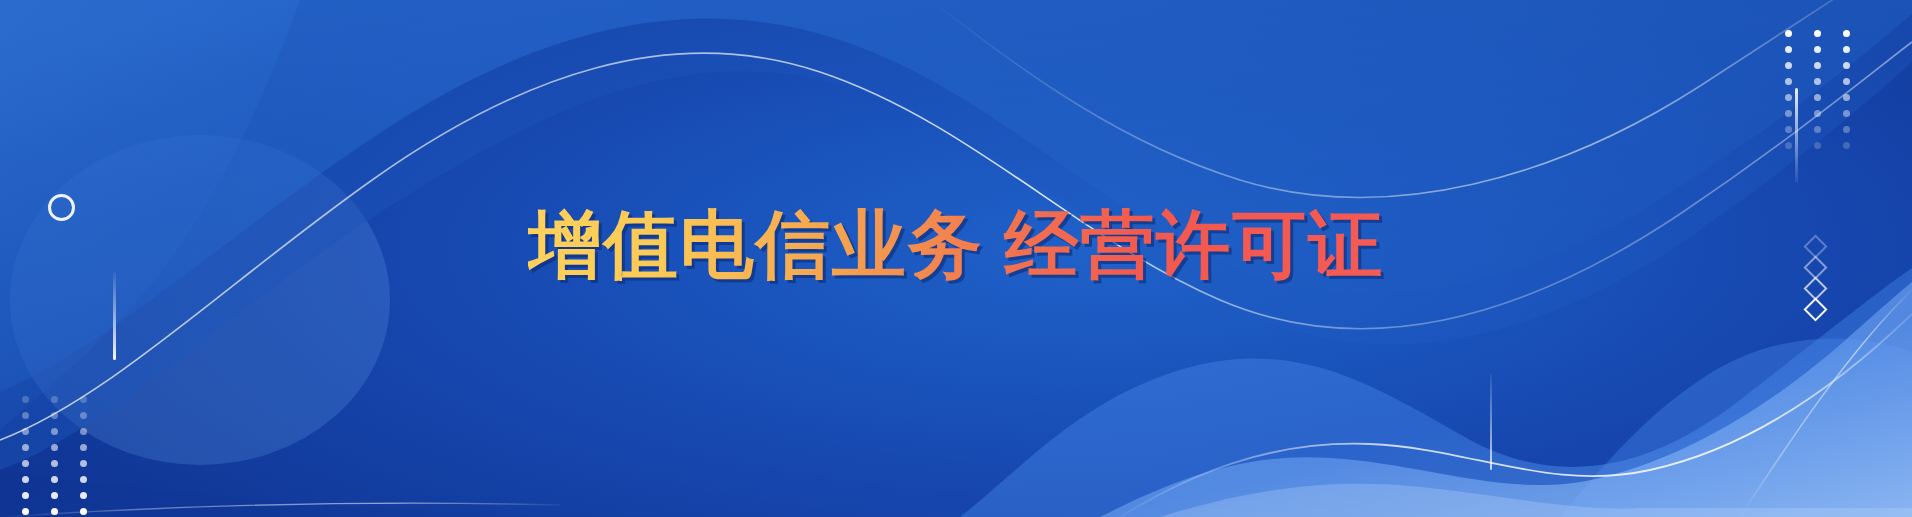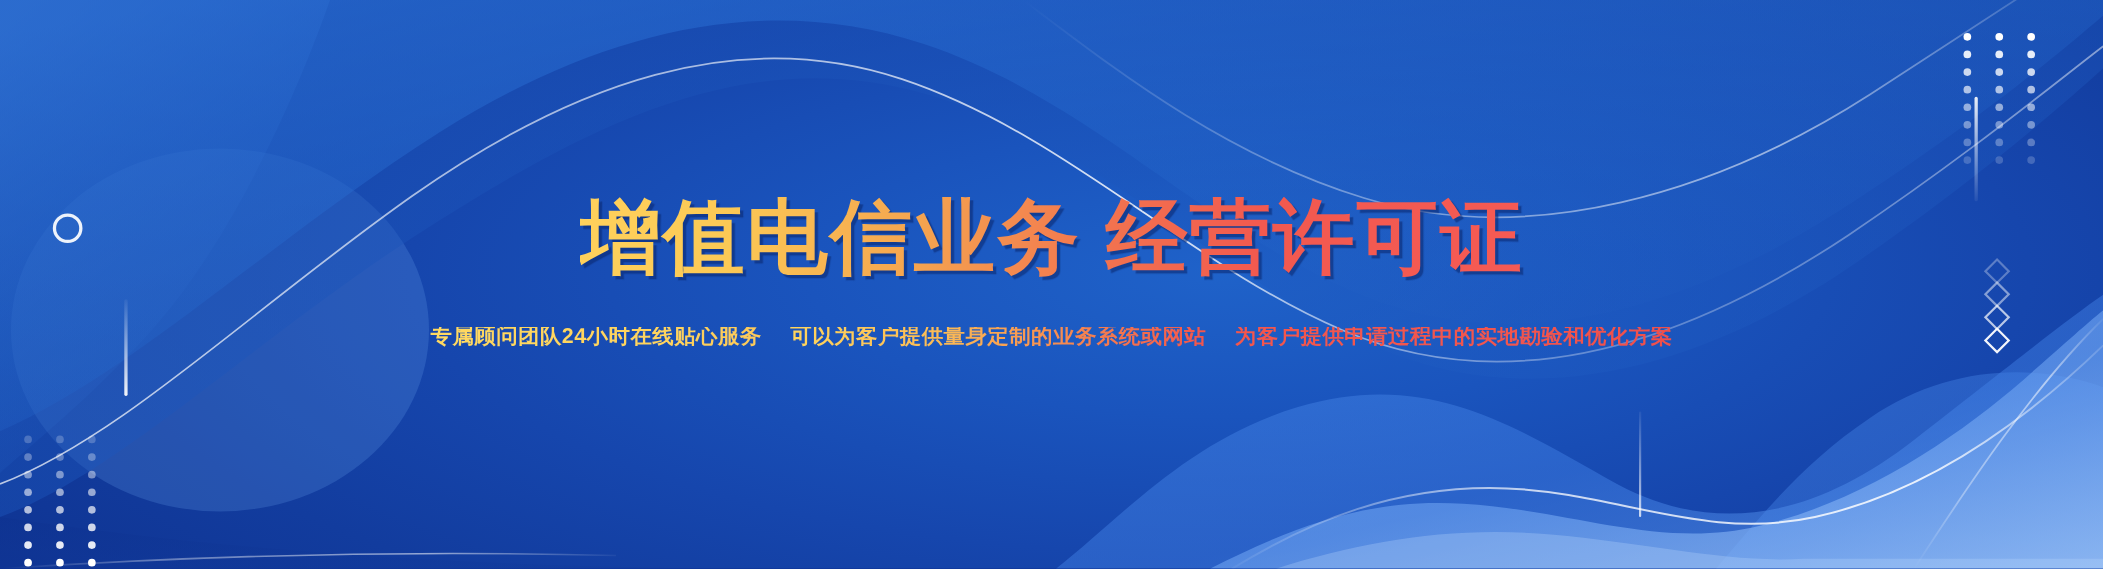--- a/index.html
+++ b/index.html
@@ -31,20 +31,21 @@
   .content {
     position: absolute;
     left: 0;
     right: 0;
     top: 0;
     height: 100%;
     display: flex;
     flex-direction: column;
     align-items: center;
     justify-content: center;
+    font-family: Liberation Serif, serif;
   }
 
   .headline {
     margin: 0;
     padding: 0;
     font-size: 74px;
     line-height: 1;
     font-weight: bold;
     letter-spacing: 2px;
     white-space: nowrap;
@@ -326,22 +327,15 @@
   <div id="diamonds">
     <i></i>
     <i></i>
     <i></i>
     <i></i>
   </div>
 
   <div class="content">
     <h1 class="headline">增值电信业务 经营许可证</h1>
 
-    <div class="subline">
-      <span class="seg s1">专属顾问团队24小时在线贴心服务</span>
-      <span class="gap"></span>
-      <span class="seg s2">可以为客户提供量身定制的业务系统或网站</span>
-      <span class="gap"></span>
-      <span class="seg s3">为客户提供申请过程中的实地勘验和优化方案</span>
-    </div>
   </div>
 
 </div>
 
 </body></html>

